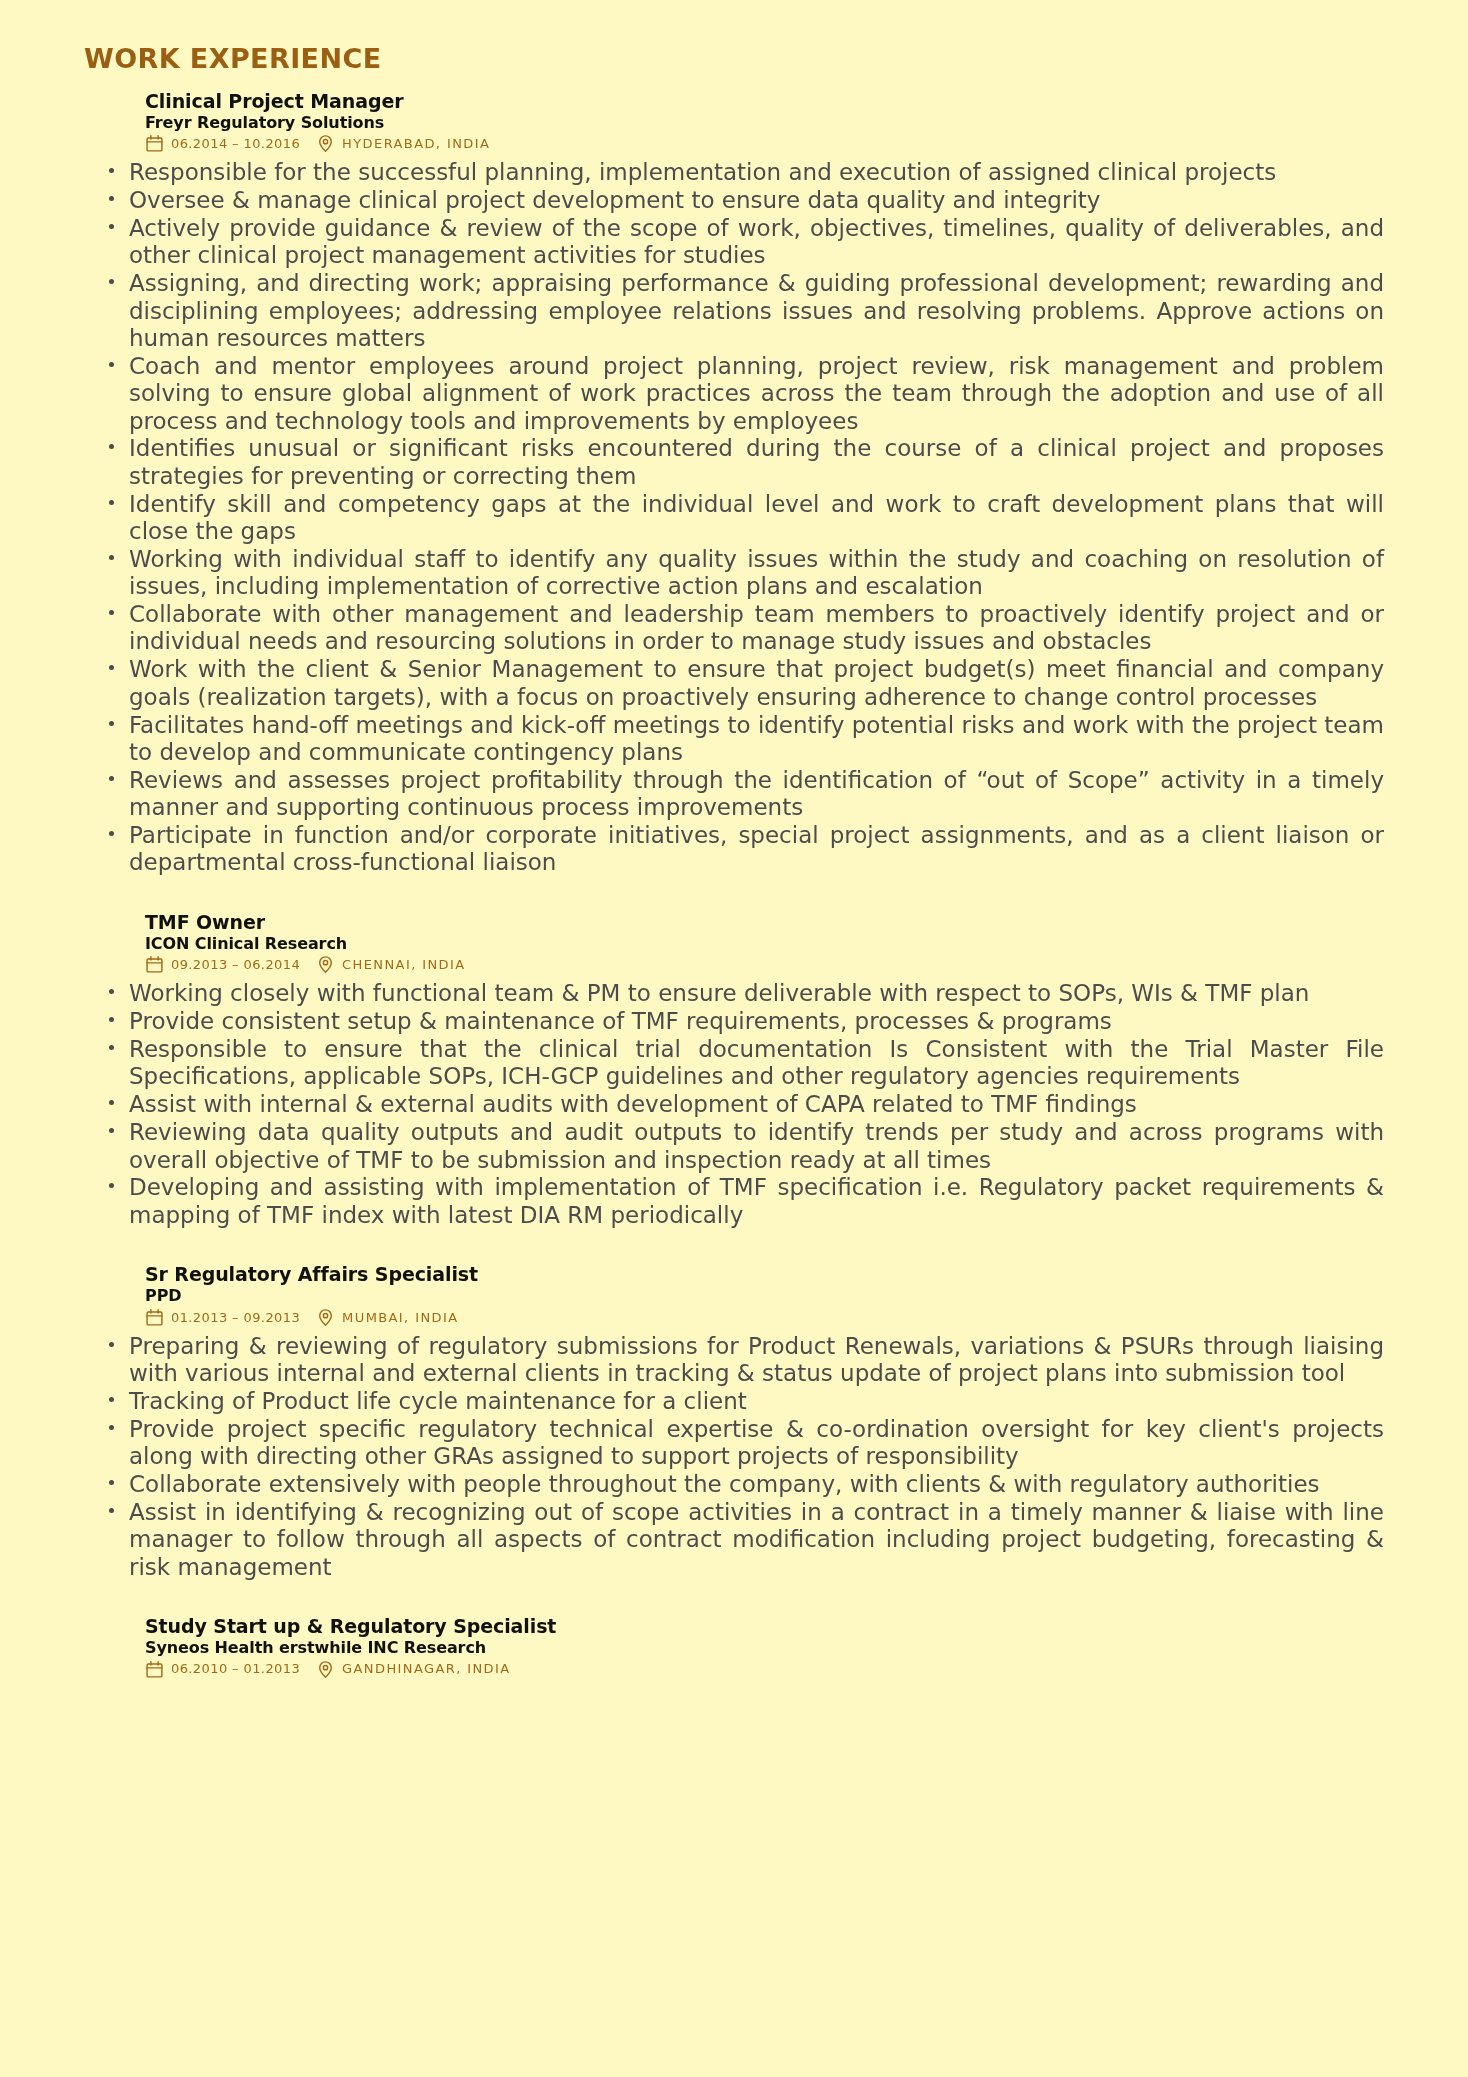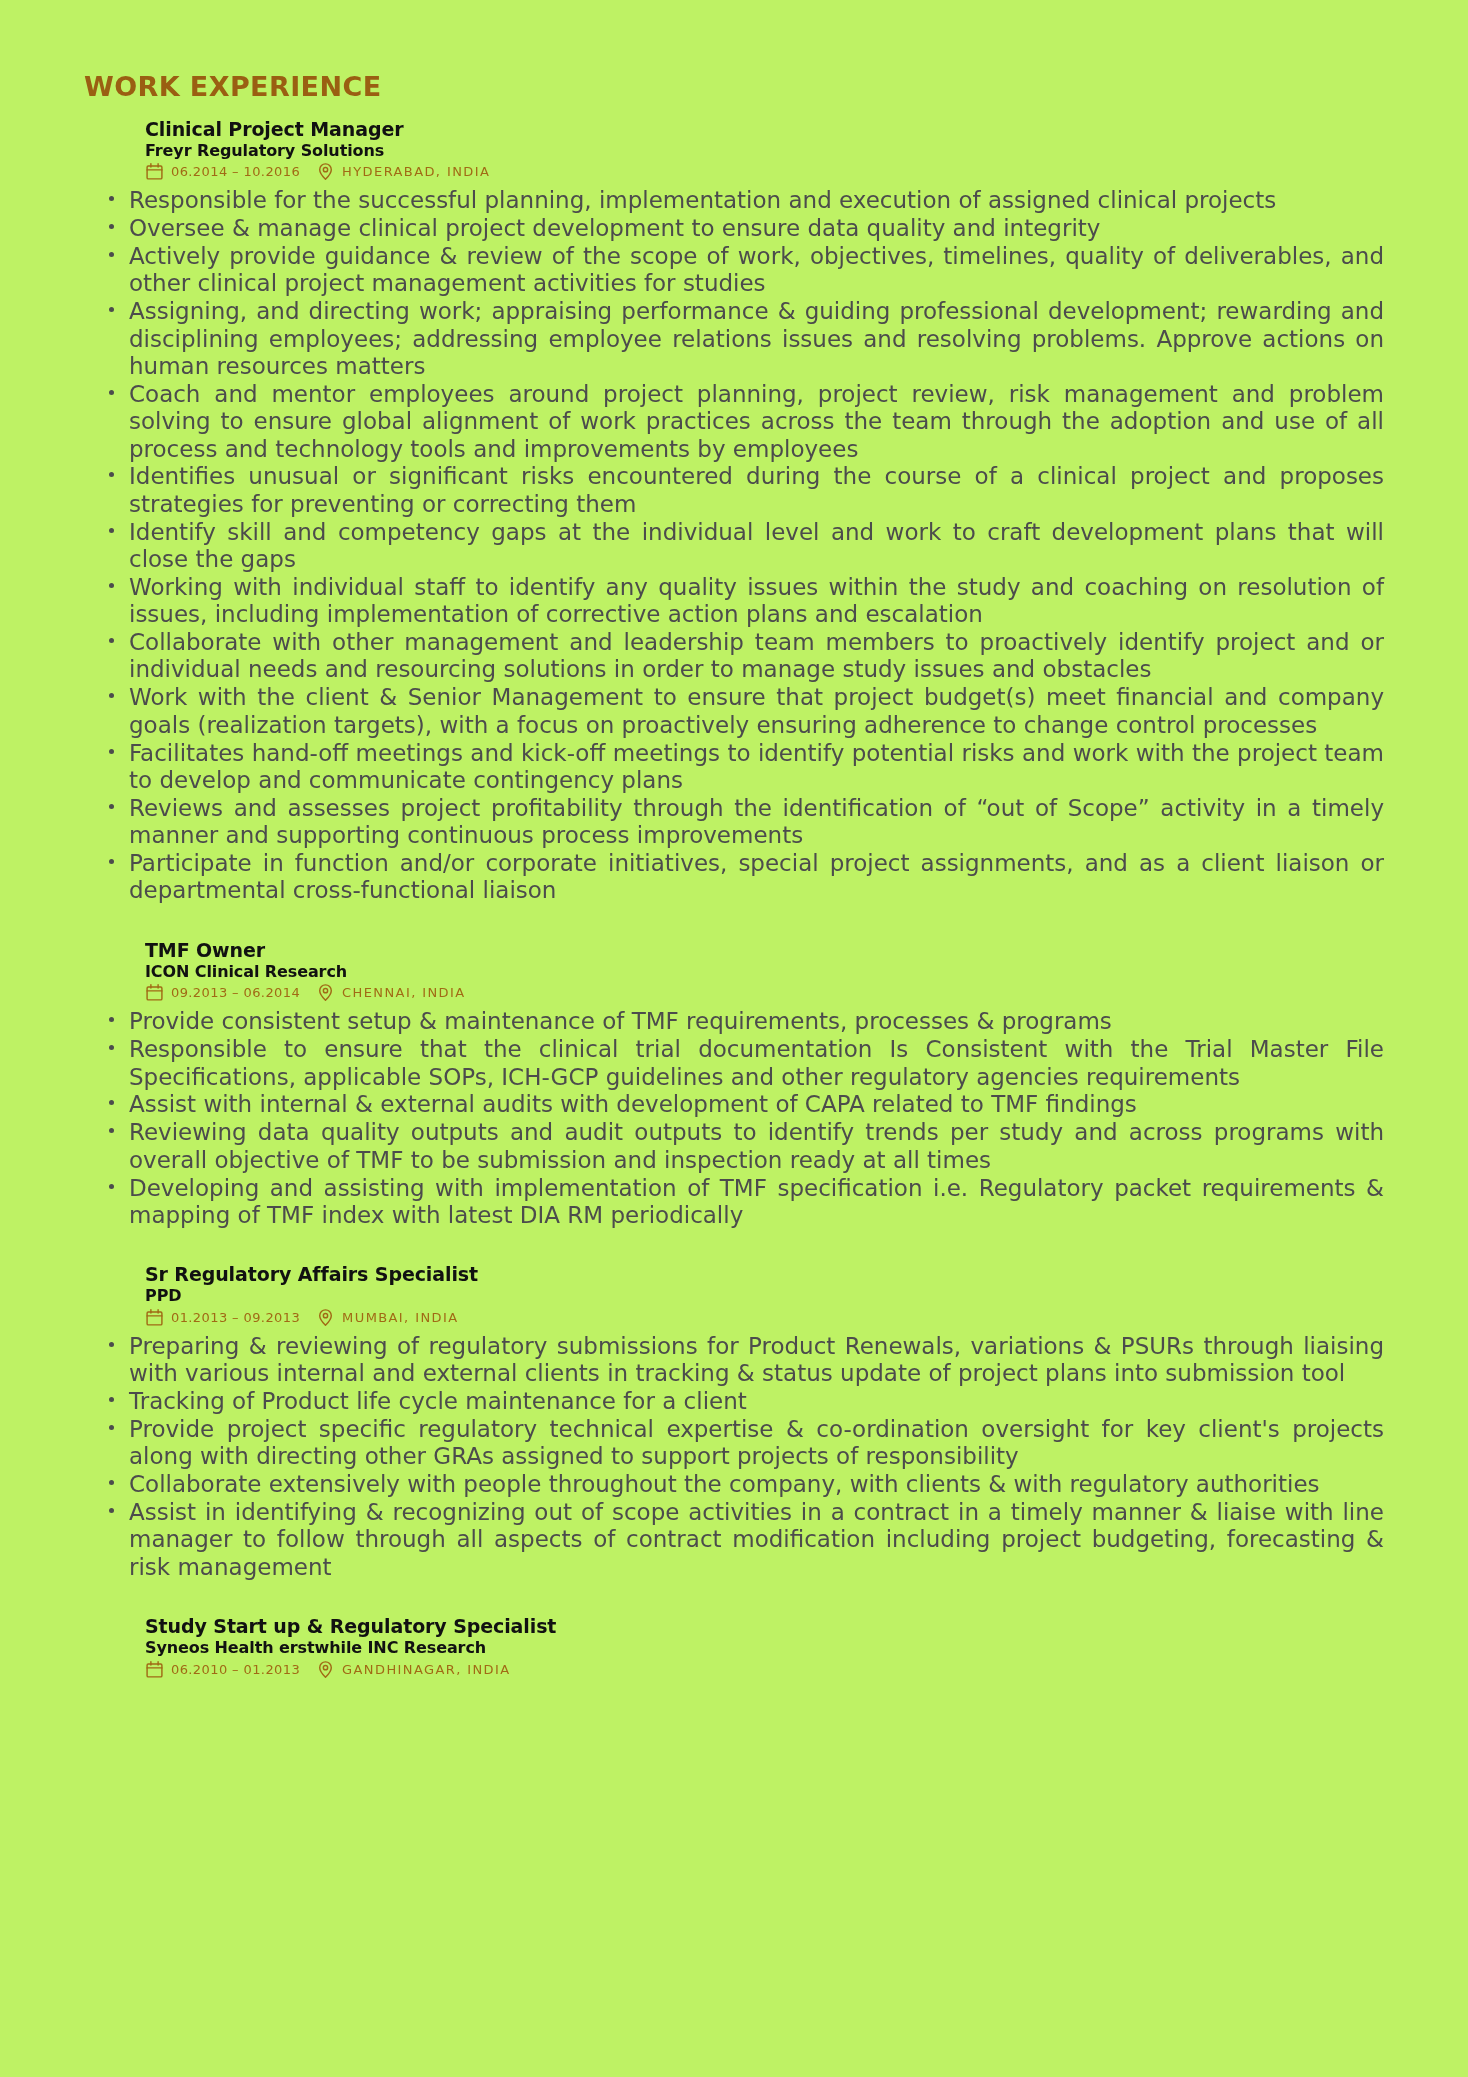--- a/index.html
+++ b/index.html
@@ -12,23 +12,23 @@
     height: 2077px;
     font-family: "DejaVu Sans", "Liberation Sans", sans-serif;
     color: #4a4a4a;
     overflow: hidden;
   }
 
   .page {
     position: relative;
     width: 1468px;
     height: 2077px;
-    background: #bef264;
+    background: #fef9c3;
     box-sizing: border-box;
-    padding: 72px 84px 0 84px;
+    padding: 44px 84px 0 84px;
   }
 
   .section-title {
     font-size: 27px;
     font-weight: 600;
     letter-spacing: 0.4px;
     color: #9a5f12;
     margin: 0 0 16px 0;
     line-height: 1.1;
   }
@@ -171,20 +171,21 @@
       <span class="meta-date">09.2013 – 06.2014</span>
       <span class="meta-icon">
         <svg width="19" height="19" viewBox="0 0 20 20" fill="none" stroke="#a06a15" stroke-width="1.5" stroke-linecap="round" stroke-linejoin="round">
           <path d="M10 18.2c0 0 6.1-6.2 6.1-10.1A6.1 6.1 0 0 0 3.9 8.1C3.9 12 10 18.2 10 18.2z"></path>
           <circle cx="10" cy="8.05" r="2.25"></circle>
         </svg>
       </span>
       <span class="meta-loc">CHENNAI, INDIA</span>
     </div>
     <ul class="bullets">
+          <li>Working closely with functional team &amp; PM to ensure deliverable with respect to SOPs, WIs &amp; TMF plan</li>
           <li>Provide consistent setup &amp; maintenance of TMF requirements, processes &amp; programs</li>
           <li>Responsible to ensure that the clinical trial documentation Is Consistent with the Trial Master File Specifications, applicable SOPs, ICH-GCP guidelines and other regulatory agencies requirements</li>
           <li>Assist with internal &amp; external audits with development of CAPA related to TMF findings</li>
           <li>Reviewing data quality outputs and audit outputs to identify trends per study and across programs with overall objective of TMF to be submission and inspection ready at all times</li>
           <li>Developing and assisting with implementation of TMF specification i.e. Regulatory packet requirements &amp; mapping of TMF index with latest DIA RM periodically</li>
         </ul>
   </div>
 
   <div class="job">
     <div class="job-title">Sr Regulatory Affairs Specialist</div>

